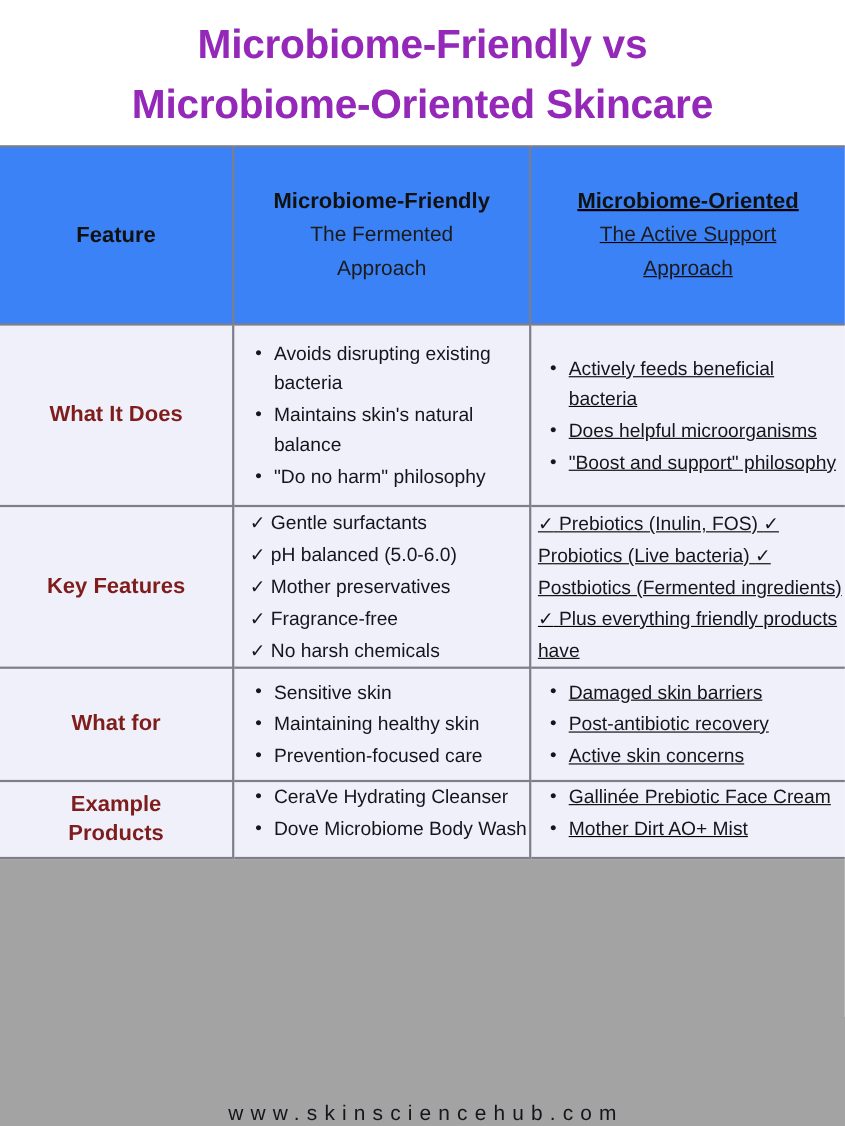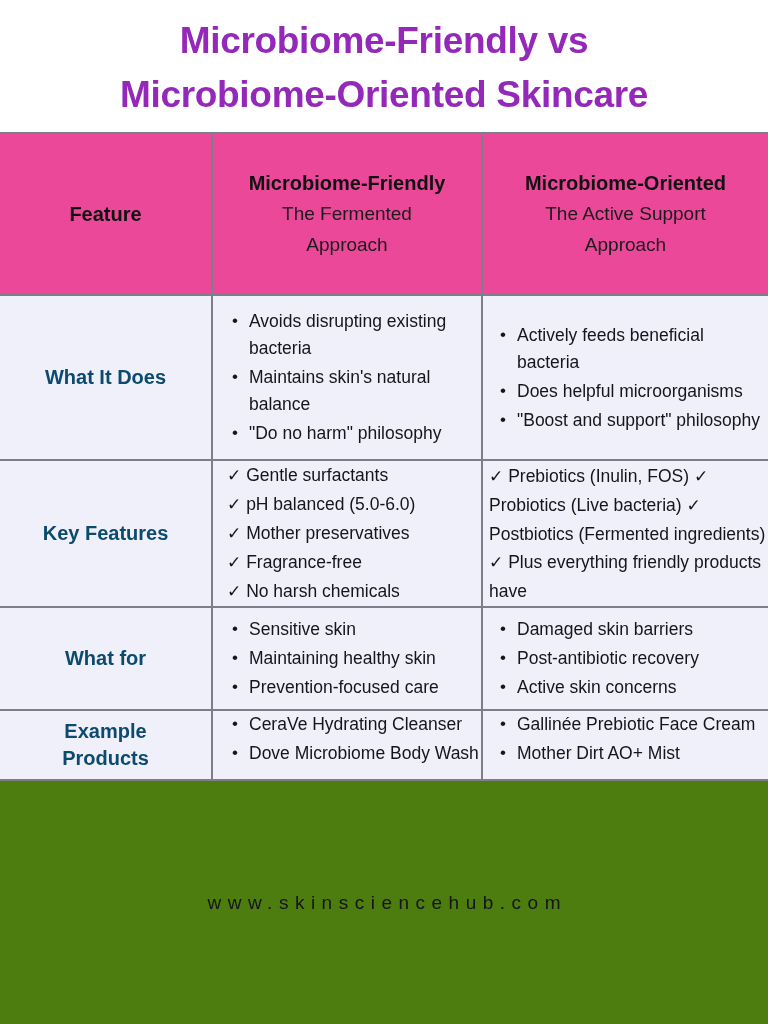--- a/index.html
+++ b/index.html
@@ -51,26 +51,26 @@
   .cmp-table col.c3 { width: 286px; }
 
   .cmp-table td,
   .cmp-table th {
     border-right: 2px solid #7e7e8a;
     border-bottom: 2px solid #7e7e8a;
     vertical-align: middle;
     padding: 0;
   }
   .cmp-table td:last-child,
-  .cmp-table th:last-child { border-right: none; }
+  .cmp-table th:last-child { border-right: none; text-decoration: underline; }
   .cmp-table tr:last-child td { border-bottom: none; }
 
   
   .head-row th {
-    background: #ec4899;
+    background: #3b82f6;
     height: 148px;
     text-align: center;
     padding: 6px 10px;
   }
   .head-feature {
     font-size: 20px;
     font-weight: 700;
     color: #111111;
     line-height: 26px;
   }
@@ -91,21 +91,21 @@
   }
 
   
   .body-row td {
     background: #eff0f9;
   }
   .row-label {
     text-align: center;
     font-size: 20px;
     font-weight: 700;
-    color: #0c4a6e;
+    color: #7f1d1d;
     line-height: 27px;
     padding: 6px 8px;
   }
   .cell-pad {
     padding: 10px 14px 10px 10px;
   }
 
   
   ul.bul {
     margin: 0;
@@ -151,23 +151,23 @@
   .c3cell ul.bul { padding-left: 32px; }
 
   
   .row-doing .cell-pad { padding-top: 12px; padding-bottom: 12px; }
   .row-best .cell-pad  { padding-top: 8px;  padding-bottom: 8px; }
   .row-prod .cell-pad  { padding-top: 0; padding-bottom: 12px; }
 
   
   .footer {
     flex: 1 1 auto;
-    background: #4d7c0f;
+    background: #a3a3a3;
     display: flex;
-    align-items: center;
+    align-items: flex-end;
     justify-content: center;
   }
   .footer-url {
     font-size: 19px;
     font-weight: 400;
     color: #15151b;
     letter-spacing: 6.5px;
     text-indent: 6.5px;
   }
 </style>

